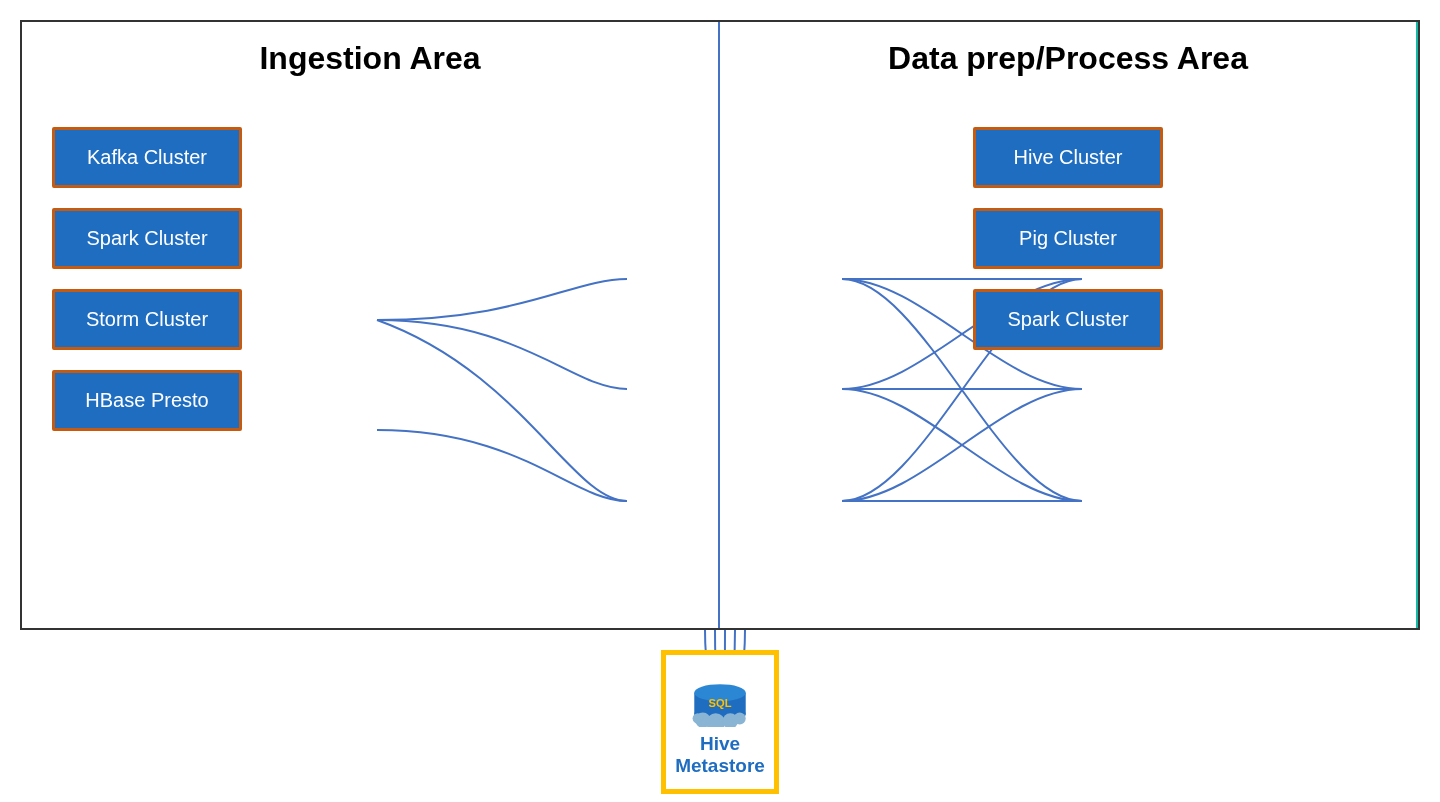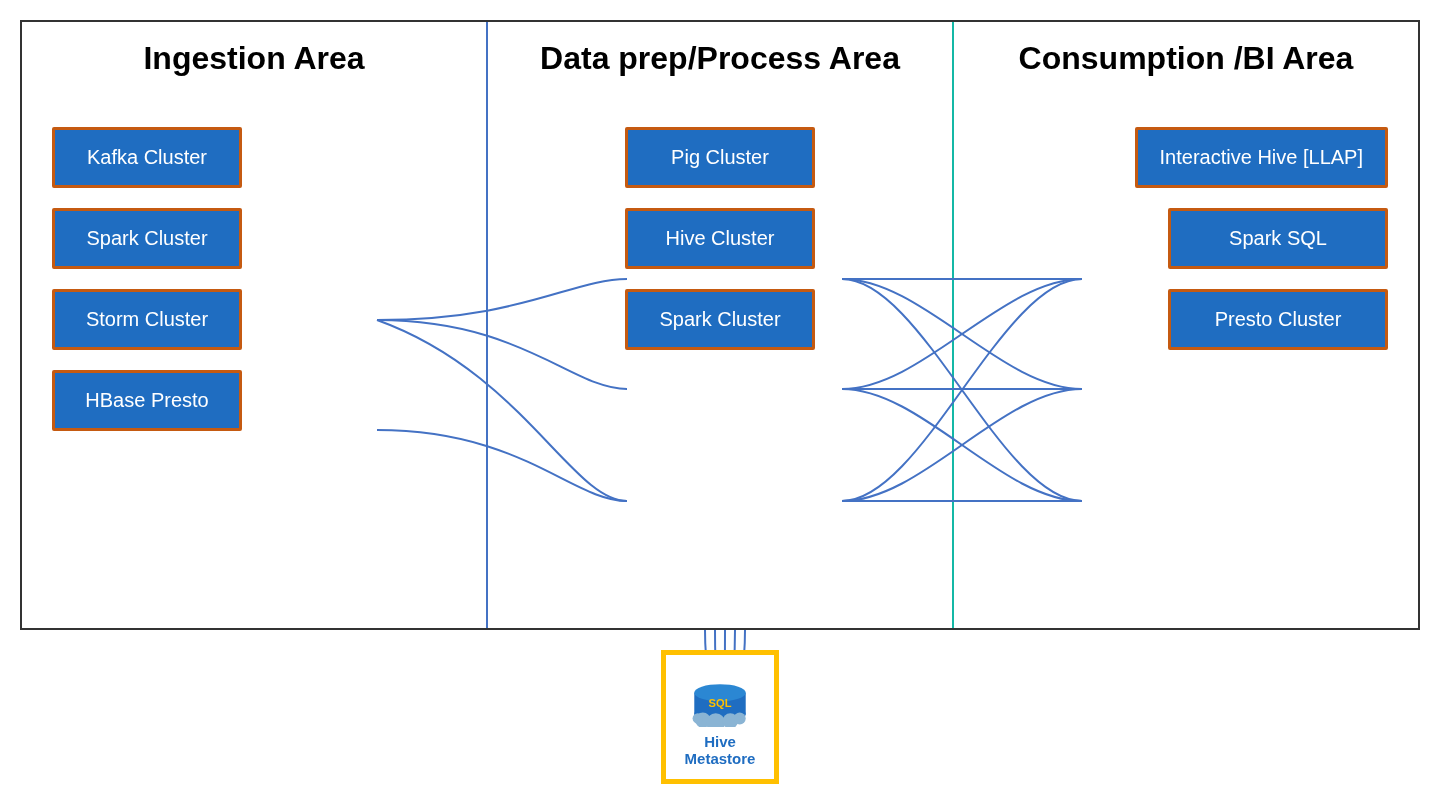--- a/index.html
+++ b/index.html
@@ -119,21 +119,21 @@
       z-index: 2;
     }
 
     .metastore-icon {
       width: 70px;
       height: 60px;
     }
 
     .metastore-label {
       color: #1f6dc1;
-      font-size: 15px;
+      font-size: 19px;
       font-weight: 600;
       text-align: center;
       margin-top: 6px;
     }
 
     
     .sql-cylinder {
       display: block;
     }
 
@@ -191,45 +191,31 @@
         <div class="cluster-box">
           <span>HBase Presto</span>
         </div>
       </div>
     </div>
 
     <div class="column" style="border-right: 2px solid #14b8a6; align-items: center;">
       <div class="column-title">Data prep/Process Area</div>
       <div class="process-clusters">
         <div class="cluster-box">
+          <span>Hive Cluster</span>
+        </div>
+        <div class="cluster-box">
           <span>Pig Cluster</span>
-        </div>
-        <div class="cluster-box">
-          <span>Hive Cluster</span>
         </div>
         <div class="cluster-box">
           <span>Spark Cluster</span>
         </div>
       </div>
     </div>
 
-    <div class="column">
-      <div class="column-title">Consumption /BI Area</div>
-      <div class="consumption-clusters">
-        <div class="cluster-box" style="min-width:220px;">
-          <span>Interactive Hive [LLAP]</span>
-        </div>
-        <div class="cluster-box" style="min-width:220px;">
-          <span>Spark SQL</span>
-        </div>
-        <div class="cluster-box" style="min-width:220px;">
-          <span>Presto Cluster</span>
-        </div>
-      </div>
-    </div>
 
   </div>
 
   <div class="bottom-area">
 
     <svg class="bottom-svg">
 
       <path d="M 685,0 C 685,50 695,70 700,90" fill="none" stroke="#4472c4" stroke-width="2"></path>
       <path d="M 695,0 C 695,50 698,70 702,90" fill="none" stroke="#4472c4" stroke-width="2"></path>
       <path d="M 705,0 C 705,50 704,70 705,90" fill="none" stroke="#4472c4" stroke-width="2"></path>

